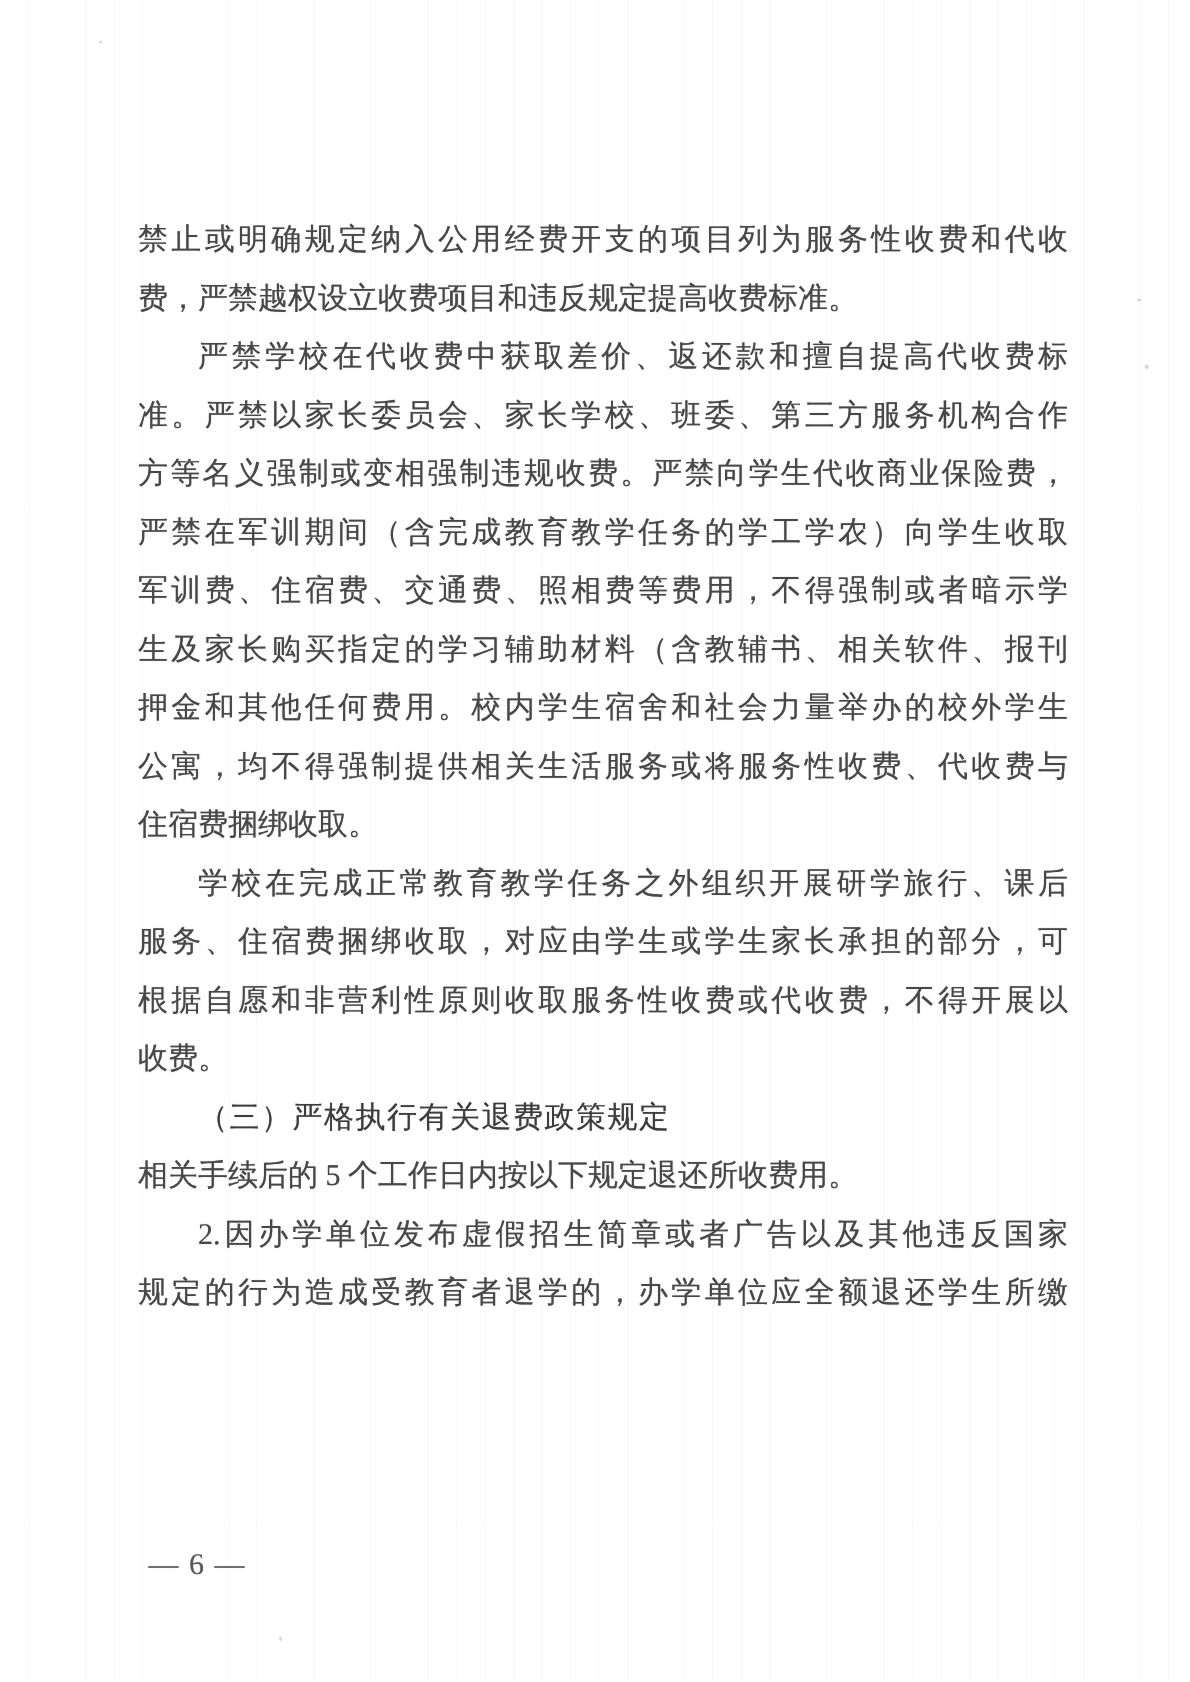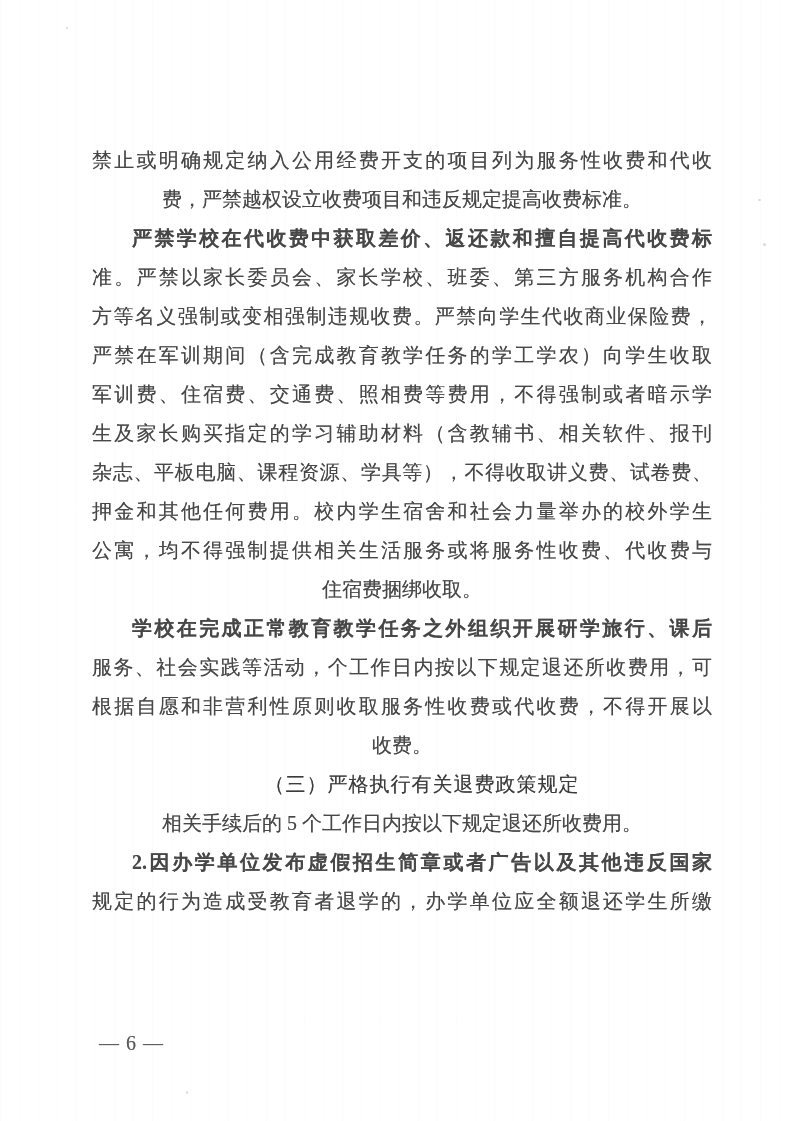--- a/index.html
+++ b/index.html
@@ -31,26 +31,25 @@
     height: 39px;
     line-height: 39px;
     font-size: 20px;
     color: #474747;
     text-align: justify;
     text-align-last: justify;
     text-shadow: 0 0 0.6px rgba(80,80,85,0.65);
     overflow: visible;
   }
   .line.no-just {
-    text-align: center;
+    text-align: left;
     text-align-last: auto;
   }
   .line.indent {
     text-indent: 40px;
-    font-weight: bold;
   }
   .line.heading {
     font-weight: normal;
     color: #3c3c3c;
     letter-spacing: 1px;
   }
   .page-number {
     position: absolute;
     left: 99px;
     top: 1031px;
@@ -77,26 +76,25 @@
 <div class="page">
   <div class="text-block" id="doc-body">
       <div class="line">禁止或明确规定纳入公用经费开支的项目列为服务性收费和代收</div>
       <div class="line no-just">费，严禁越权设立收费项目和违反规定提高收费标准。</div>
       <div class="line indent">严禁学校在代收费中获取差价、返还款和擅自提高代收费标</div>
       <div class="line">准。严禁以家长委员会、家长学校、班委、第三方服务机构合作</div>
       <div class="line">方等名义强制或变相强制违规收费。严禁向学生代收商业保险费，</div>
       <div class="line">严禁在军训期间（含完成教育教学任务的学工学农）向学生收取</div>
       <div class="line">军训费、住宿费、交通费、照相费等费用，不得强制或者暗示学</div>
       <div class="line">生及家长购买指定的学习辅助材料（含教辅书、相关软件、报刊</div>
-      <div class="line">杂志、平板电脑、课程资源、学具等），不得收取讲义费、试卷费、</div>
       <div class="line">押金和其他任何费用。校内学生宿舍和社会力量举办的校外学生</div>
       <div class="line">公寓，均不得强制提供相关生活服务或将服务性收费、代收费与</div>
       <div class="line no-just">住宿费捆绑收取。</div>
       <div class="line indent">学校在完成正常教育教学任务之外组织开展研学旅行、课后</div>
-      <div class="line">服务、社会实践等活动，个工作日内按以下规定退还所收费用，可</div>
+      <div class="line">服务、住宿费捆绑收取，对应由学生或学生家长承担的部分，可</div>
       <div class="line">根据自愿和非营利性原则收取服务性收费或代收费，不得开展以</div>
       <div class="line no-just">收费。</div>
       <div class="line indent no-just heading">（三）严格执行有关退费政策规定</div>
       <div class="line no-just">相关手续后的 5 个工作日内按以下规定退还所收费用。</div>
       <div class="line indent">2.因办学单位发布虚假招生简章或者广告以及其他违反国家</div>
       <div class="line">规定的行为造成受教育者退学的，办学单位应全额退还学生所缴</div>
     </div>
 
   <div class="page-number">— 6 —</div>
 

